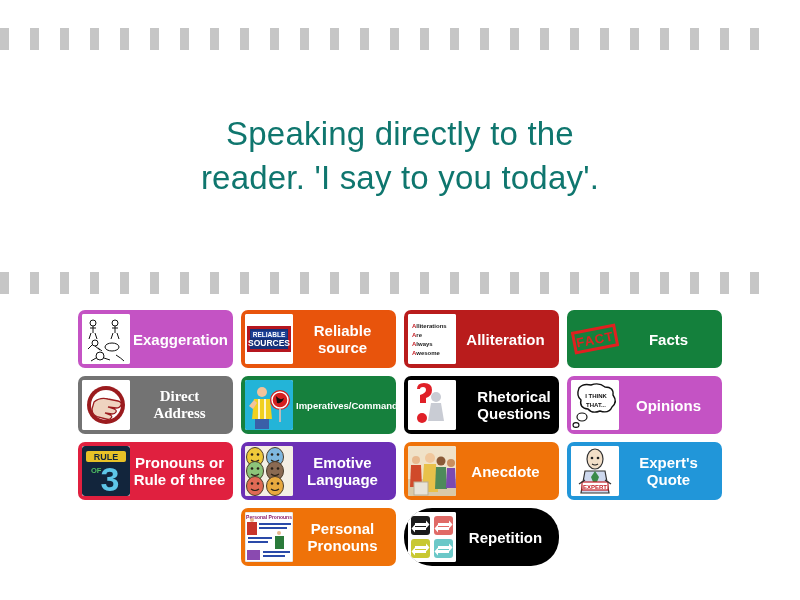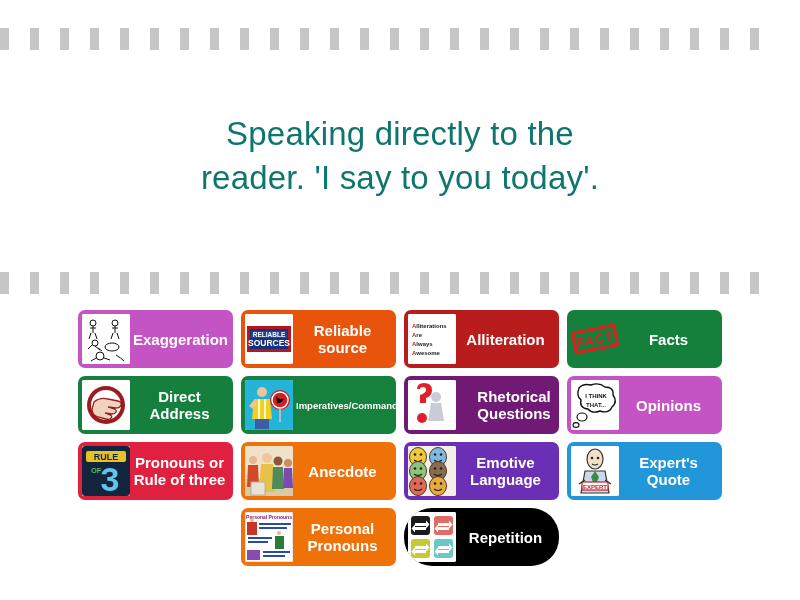--- a/index.html
+++ b/index.html
@@ -187,21 +187,21 @@
               <g transform="rotate(-11 24 25)">
                 <rect x="3" y="15" width="42" height="20" fill="none" stroke="#e02020" stroke-width="3"></rect>
                 <text x="24" y="30" font-family="Liberation Sans, sans-serif" font-size="13" font-weight="bold" fill="#e02020" text-anchor="middle" letter-spacing="1">FACT</text>
               </g>
             </svg>
           </div>
           <div class="card-label">Facts</div>
         </div>
       </div>
       <div class="grid-row">
-        <div class="card" style="background: #15803d;">
+        <div class="card" style="background: #737373; font-family: Liberation Serif, serif;">
           <div class="card-thumb">
             <svg width="48" height="50" viewBox="0 0 48 50">
               <rect width="48" height="50" fill="#fff"></rect>
               <circle cx="24" cy="25" r="19" fill="#9b1b1e"></circle>
               <circle cx="24" cy="25" r="15" fill="#fff"></circle>
               <path d="M12 22 q6 -5 14 -3 l10 2 q4 1 3 4 q-1 3 -5 3 l-8 -1 l6 2 q3 1 2 3 q-1 2 -4 2 l-7 -1 l5 2 q3 1 1 3 q-1 2 -5 1 l-8 -2 q-6 -2 -6 -8 z" fill="#efd3c0" stroke="#9b1b1e" stroke-width="1.3"></path>
             </svg>
           </div>
           <div class="card-label">Direct Address</div>
         </div>
@@ -215,21 +215,21 @@
               <rect x="10" y="39" width="14" height="10" fill="#3a5fa8"></rect>
               <path d="M9 20 l-5 6 l4 3 l4 -6 z" fill="#f2c39a"></path>
               <circle cx="35" cy="20" r="10" fill="#d32020"></circle>
               <circle cx="35" cy="20" r="8" fill="none" stroke="#fff" stroke-width="1.4"></circle>
               <path d="M31 16 q4 5 8 2 q-2 6 -7 5 z" fill="#111"></path>
               <rect x="34" y="29" width="2" height="13" fill="#bbb"></rect>
             </svg>
           </div>
           <div class="card-label tiny">Imperatives/Commands</div>
         </div>
-        <div class="card" style="background: #701a75; gap: 17px;">
+        <div class="card" style="background: #000000; gap: 17px;">
           <div class="card-thumb">
             <svg width="48" height="50" viewBox="0 0 48 50">
               <rect width="48" height="50" fill="#fff"></rect>
               <circle cx="28" cy="17" r="5" fill="#c9ccd4"></circle>
               <path d="M23 23 l10 0 l3 18 l-16 0 z" fill="#c9ccd4"></path>
               <path d="M9 9 q0 -6 7 -6 q8 0 8 7 q0 6 -6 8 l0 5 l-6 0 l0 -8 q6 -2 6 -5 q0 -3 -3 -3 q-3 0 -3 2 z" fill="#e02028"></path>
               <circle cx="14" cy="38" r="5" fill="#e02028"></circle>
             </svg>
           </div>
           <div class="card-label">Rhetorical Questions</div>
@@ -253,82 +253,82 @@
           <div class="card-thumb">
             <svg width="48" height="50" viewBox="0 0 48 50">
               <rect width="48" height="50" rx="3" fill="#12253c"></rect>
               <rect x="4" y="5" width="40" height="11" rx="2" fill="#e8c127"></rect>
               <text x="24" y="14" font-family="Liberation Sans, sans-serif" font-size="9" font-weight="bold" fill="#12253c" text-anchor="middle">RULE</text>
               <text x="9" y="27" font-family="Liberation Sans, sans-serif" font-size="7.5" font-weight="bold" fill="#4fbf63">OF</text>
               <text x="28" y="45" font-family="Liberation Sans, sans-serif" font-size="34" font-weight="bold" fill="#5ec6e8" text-anchor="middle">3</text>
             </svg>
           </div>
           <div class="card-label">Pronouns or Rule of three</div>
+        </div>
+        <div class="card" style="background: rgb(107, 47, 181);">
+          <div class="card-thumb">
+            <svg width="48" height="50" viewBox="0 0 48 50">
+              <rect width="48" height="50" fill="#f4efe4"></rect>
+              <g>
+                <ellipse cx="10" cy="11" rx="8.5" ry="9.5" fill="#efc93a" stroke="#4a3c2a" stroke-width="1"></ellipse>
+                <circle cx="7" cy="8.5" r="1.3" fill="#2a2218"></circle>
+                <circle cx="13" cy="8.5" r="1.3" fill="#2a2218"></circle>
+                <path d="M6 14 q4 3 8 0" stroke="#2a2218" stroke-width="1.2" fill="none"></path>
+              </g>
+              <g>
+                <ellipse cx="30" cy="11" rx="8.5" ry="9.5" fill="#7fb8e0" stroke="#4a3c2a" stroke-width="1"></ellipse>
+                <circle cx="27" cy="8.5" r="1.3" fill="#2a2218"></circle>
+                <circle cx="33" cy="8.5" r="1.3" fill="#2a2218"></circle>
+                <path d="M26 14 q4 3 8 0" stroke="#2a2218" stroke-width="1.2" fill="none"></path>
+              </g>
+              <g>
+                <ellipse cx="10" cy="25" rx="8.5" ry="9.5" fill="#8cc47a" stroke="#4a3c2a" stroke-width="1"></ellipse>
+                <circle cx="7" cy="22.5" r="1.3" fill="#2a2218"></circle>
+                <circle cx="13" cy="22.5" r="1.3" fill="#2a2218"></circle>
+                <path d="M6 28 q4 3 8 0" stroke="#2a2218" stroke-width="1.2" fill="none"></path>
+              </g>
+              <g>
+                <ellipse cx="30" cy="25" rx="8.5" ry="9.5" fill="#8a6a52" stroke="#4a3c2a" stroke-width="1"></ellipse>
+                <circle cx="27" cy="22.5" r="1.3" fill="#2a2218"></circle>
+                <circle cx="33" cy="22.5" r="1.3" fill="#2a2218"></circle>
+                <path d="M26 28 q4 3 8 0" stroke="#2a2218" stroke-width="1.2" fill="none"></path>
+              </g>
+              <g>
+                <ellipse cx="10" cy="40" rx="8.5" ry="9.5" fill="#e06a55" stroke="#4a3c2a" stroke-width="1"></ellipse>
+                <circle cx="7" cy="37.5" r="1.3" fill="#2a2218"></circle>
+                <circle cx="13" cy="37.5" r="1.3" fill="#2a2218"></circle>
+                <path d="M6 43 q4 3 8 0" stroke="#2a2218" stroke-width="1.2" fill="none"></path>
+              </g>
+              <g>
+                <ellipse cx="30" cy="40" rx="8.5" ry="9.5" fill="#e8a93f" stroke="#4a3c2a" stroke-width="1"></ellipse>
+                <circle cx="27" cy="37.5" r="1.3" fill="#2a2218"></circle>
+                <circle cx="33" cy="37.5" r="1.3" fill="#2a2218"></circle>
+                <path d="M26 43 q4 3 8 0" stroke="#2a2218" stroke-width="1.2" fill="none"></path>
+              </g>
+            </svg>
+          </div>
+          <div class="card-label">Emotive Language</div>
         </div>
         <div class="card" style="background: rgb(239, 114, 9);">
           <div class="card-thumb">
             <svg width="48" height="50" viewBox="0 0 48 50">
               <rect width="48" height="50" fill="#f0e2c8"></rect>
               <rect y="33" width="48" height="17" fill="#d9c9a8"></rect>
               <circle cx="8" cy="14" r="4" fill="#e8b98e"></circle>
               <path d="M3 19 l10 0 l1 22 l-12 0 z" fill="#d04a2a"></path>
               <circle cx="22" cy="12" r="5" fill="#f0c79c"></circle>
               <path d="M16 18 l12 0 l2 28 l-16 0 z" fill="#e8c14a"></path>
               <circle cx="33" cy="15" r="4.5" fill="#8a5a36"></circle>
               <path d="M28 21 l10 0 l1 22 l-12 0 z" fill="#4e8a5a"></path>
               <circle cx="43" cy="17" r="4" fill="#c98f5e"></circle>
               <path d="M39 22 l8 0 l1 20 l-10 0 z" fill="#7a4ab0"></path>
               <rect x="6" y="36" width="14" height="13" fill="#e8e3d8" stroke="#b9ae96"></rect>
             </svg>
           </div>
           <div class="card-label">Anecdote</div>
-        </div>
-        <div class="card" style="background: rgb(107, 47, 181);">
-          <div class="card-thumb">
-            <svg width="48" height="50" viewBox="0 0 48 50">
-              <rect width="48" height="50" fill="#f4efe4"></rect>
-              <g>
-                <ellipse cx="10" cy="11" rx="8.5" ry="9.5" fill="#efc93a" stroke="#4a3c2a" stroke-width="1"></ellipse>
-                <circle cx="7" cy="8.5" r="1.3" fill="#2a2218"></circle>
-                <circle cx="13" cy="8.5" r="1.3" fill="#2a2218"></circle>
-                <path d="M6 14 q4 3 8 0" stroke="#2a2218" stroke-width="1.2" fill="none"></path>
-              </g>
-              <g>
-                <ellipse cx="30" cy="11" rx="8.5" ry="9.5" fill="#7fb8e0" stroke="#4a3c2a" stroke-width="1"></ellipse>
-                <circle cx="27" cy="8.5" r="1.3" fill="#2a2218"></circle>
-                <circle cx="33" cy="8.5" r="1.3" fill="#2a2218"></circle>
-                <path d="M26 14 q4 3 8 0" stroke="#2a2218" stroke-width="1.2" fill="none"></path>
-              </g>
-              <g>
-                <ellipse cx="10" cy="25" rx="8.5" ry="9.5" fill="#8cc47a" stroke="#4a3c2a" stroke-width="1"></ellipse>
-                <circle cx="7" cy="22.5" r="1.3" fill="#2a2218"></circle>
-                <circle cx="13" cy="22.5" r="1.3" fill="#2a2218"></circle>
-                <path d="M6 28 q4 3 8 0" stroke="#2a2218" stroke-width="1.2" fill="none"></path>
-              </g>
-              <g>
-                <ellipse cx="30" cy="25" rx="8.5" ry="9.5" fill="#8a6a52" stroke="#4a3c2a" stroke-width="1"></ellipse>
-                <circle cx="27" cy="22.5" r="1.3" fill="#2a2218"></circle>
-                <circle cx="33" cy="22.5" r="1.3" fill="#2a2218"></circle>
-                <path d="M26 28 q4 3 8 0" stroke="#2a2218" stroke-width="1.2" fill="none"></path>
-              </g>
-              <g>
-                <ellipse cx="10" cy="40" rx="8.5" ry="9.5" fill="#e06a55" stroke="#4a3c2a" stroke-width="1"></ellipse>
-                <circle cx="7" cy="37.5" r="1.3" fill="#2a2218"></circle>
-                <circle cx="13" cy="37.5" r="1.3" fill="#2a2218"></circle>
-                <path d="M6 43 q4 3 8 0" stroke="#2a2218" stroke-width="1.2" fill="none"></path>
-              </g>
-              <g>
-                <ellipse cx="30" cy="40" rx="8.5" ry="9.5" fill="#e8a93f" stroke="#4a3c2a" stroke-width="1"></ellipse>
-                <circle cx="27" cy="37.5" r="1.3" fill="#2a2218"></circle>
-                <circle cx="33" cy="37.5" r="1.3" fill="#2a2218"></circle>
-                <path d="M26 43 q4 3 8 0" stroke="#2a2218" stroke-width="1.2" fill="none"></path>
-              </g>
-            </svg>
-          </div>
-          <div class="card-label">Emotive Language</div>
         </div>
         <div class="card" style="background: rgb(33, 150, 217);">
           <div class="card-thumb">
             <svg width="48" height="50" viewBox="0 0 48 50">
               <rect width="48" height="50" fill="#fff"></rect>
               <ellipse cx="24" cy="13" rx="8" ry="10" fill="#f2dfc8" stroke="#333" stroke-width="1.2"></ellipse>
               <circle cx="21" cy="12" r="1.3" fill="#222"></circle>
               <circle cx="27" cy="12" r="1.3" fill="#222"></circle>
               <path d="M21 18 q3 2 6 0" stroke="#222" stroke-width="1.1" fill="none"></path>
               <path d="M14 25 l20 0 l4 22 l-28 0 z" fill="#cdd8ee" stroke="#333" stroke-width="1.2"></path>

